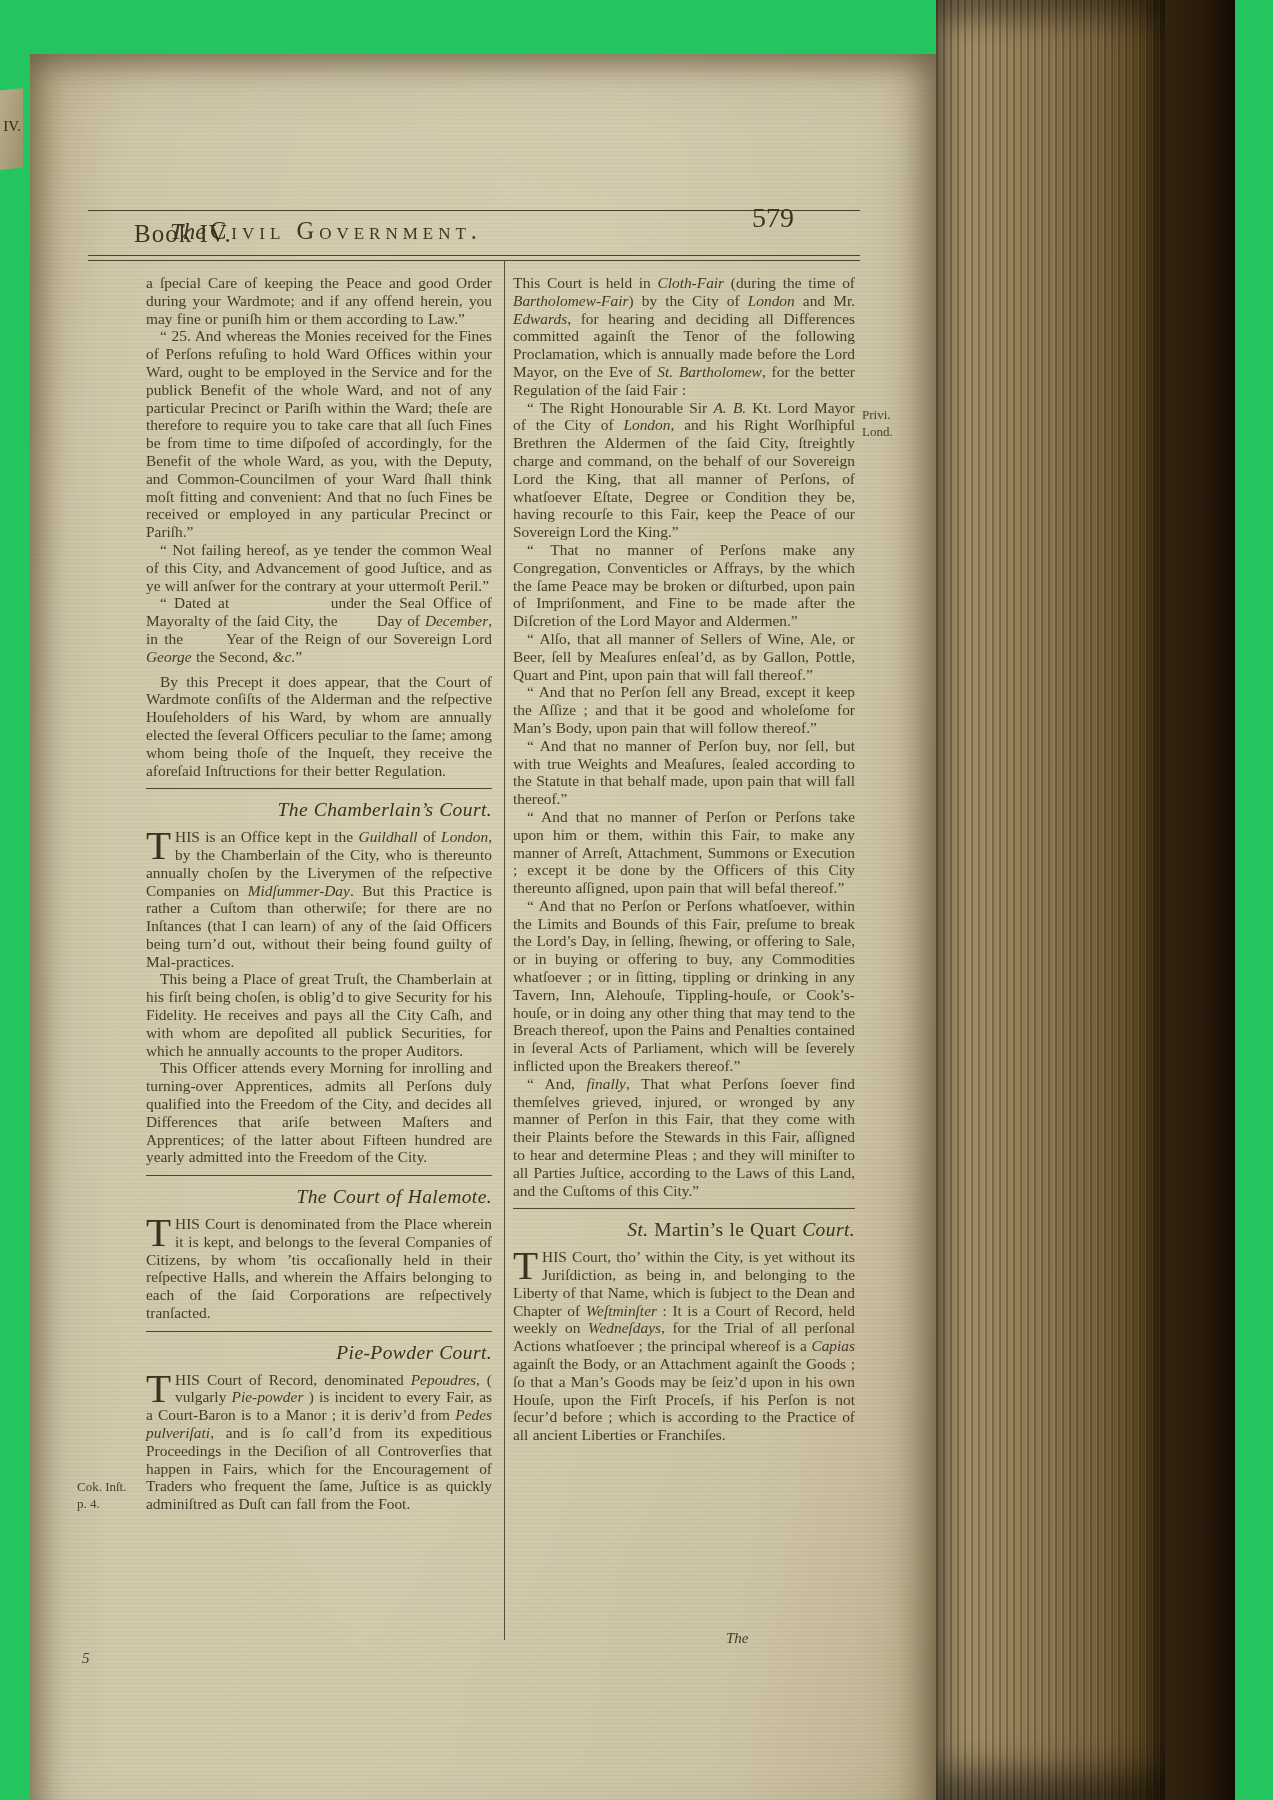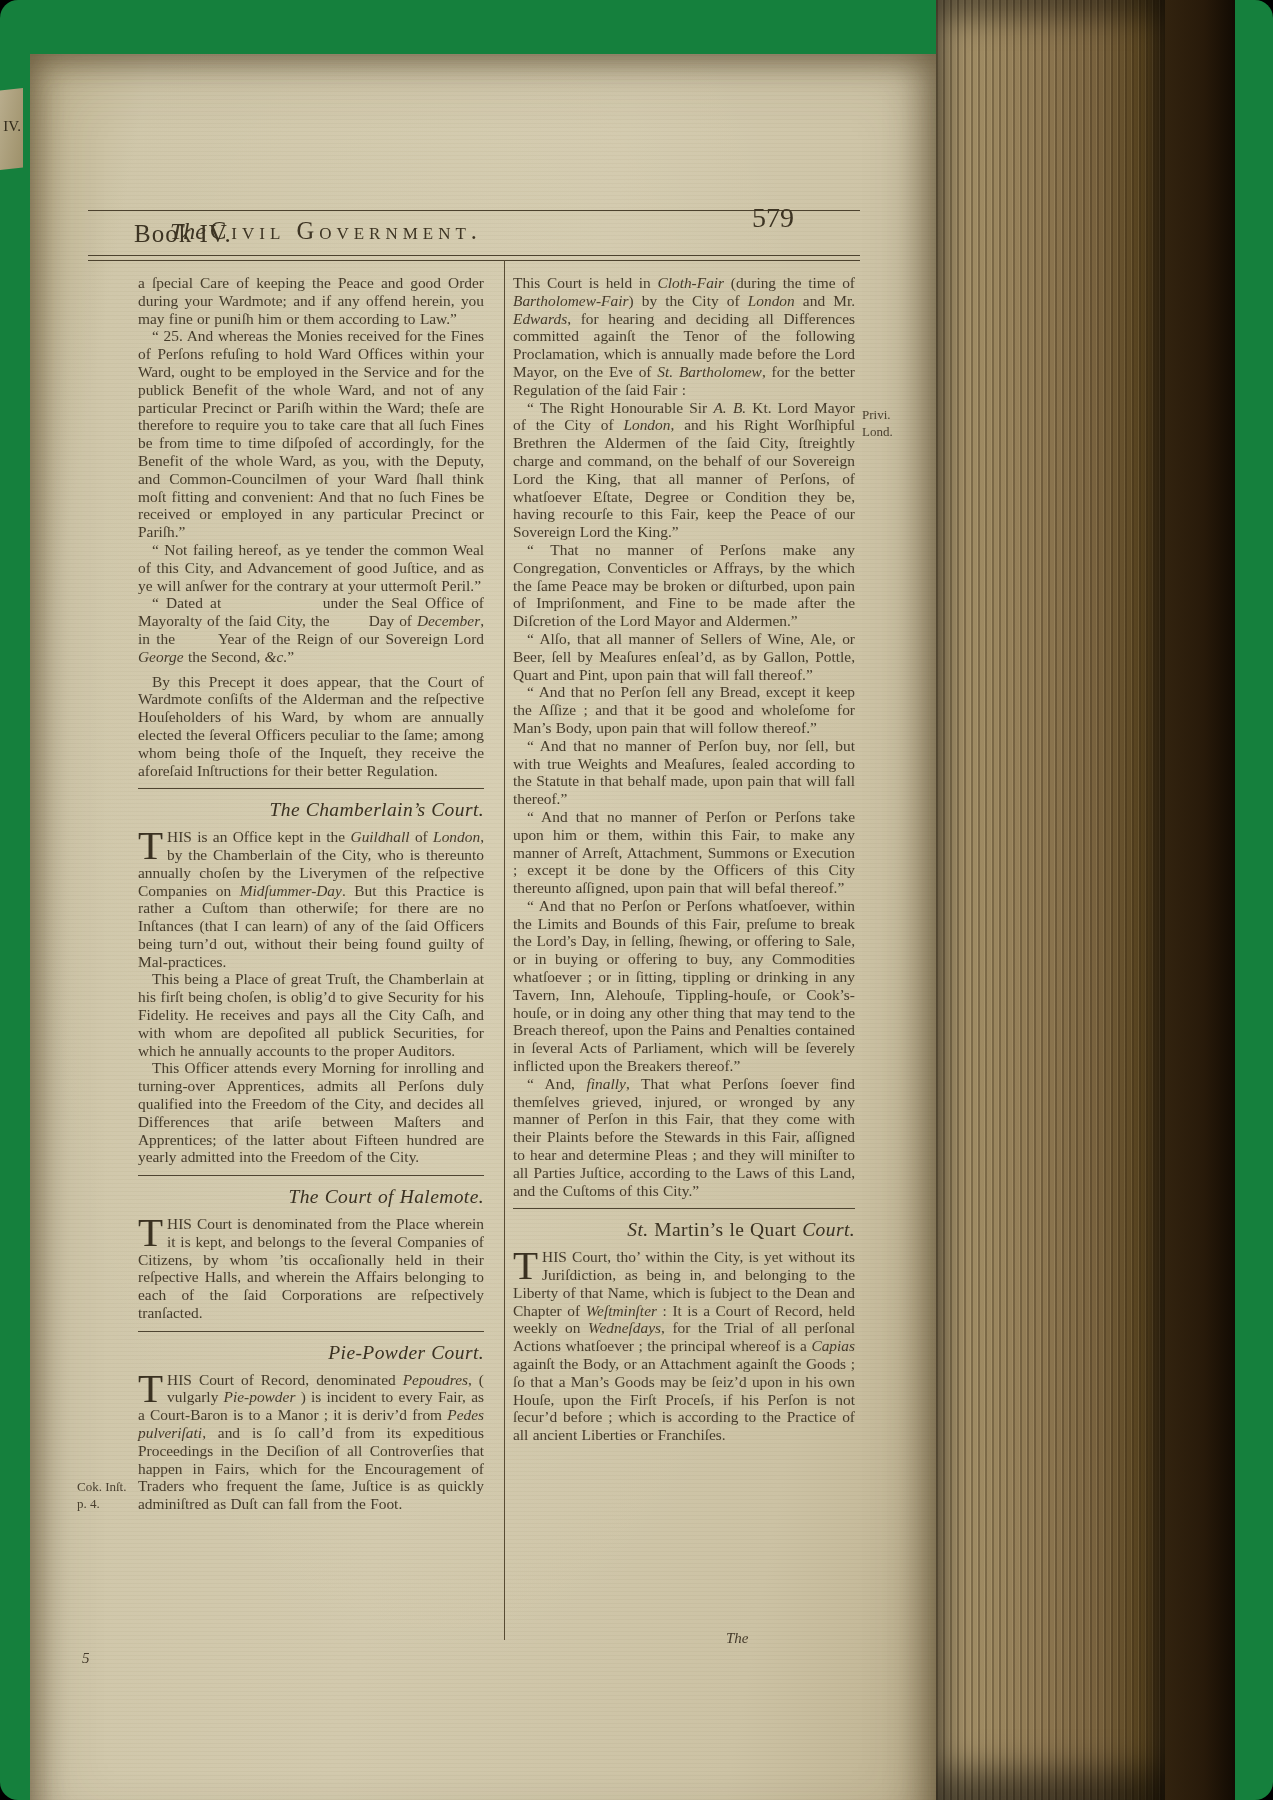--- a/index.html
+++ b/index.html
@@ -1,17 +1,17 @@
 <!DOCTYPE html>
 <html><head>
 <meta charset="utf-8">
 <style>
   html,body{margin:0;padding:0;background:#000;}
   body{width:1273px;height:1800px;position:relative;font-family:"Liberation Serif","DejaVu Serif",serif;}
-  .photo{position:absolute;inset:0;background:#15803d;overflow:hidden;border-radius:18px;}
+  .photo{position:absolute;inset:0;background:#22c55e;overflow:hidden;}
 
   
   .facing-corner{position:absolute;left:0;top:88px;width:23px;height:82px;
     background:linear-gradient(100deg,#b9ad8d,#9d9069);
     clip-path:polygon(0 3%,100% 0,100% 97%,0 100%);
     color:#322b1b;font-size:15px;}
   .facing-corner span{display:block;margin-top:30px;text-align:right;padding-right:2px;}
 
   
   .page{position:absolute;left:30px;top:6px;width:906px;height:1794px;
@@ -39,21 +39,21 @@
   .h-book{position:absolute;left:104px;top:166px;font-size:25px;letter-spacing:1px;color:#3d3423;}
   .h-title{position:absolute;left:140px;top:163px;width:565px;text-align:left;color:#3d3423;white-space:nowrap;}
   .h-title i{font-size:24px;}
   .h-title .sc{font-variant:small-caps;font-size:24.5px;letter-spacing:5px;}
   .h-num{position:absolute;left:722px;top:148px;font-size:28px;color:#3d3423;}
 
   
   .divider{position:absolute;left:474px;top:206px;width:1.4px;height:1380px;background:#574b33;}
   .col{position:absolute;top:220px;font-size:15.4px;line-height:17.8px;text-align:justify;
        color:#443a2a;word-spacing:.5px;}
-  .col1{left:108px;width:346px;}
+  .col1{left:116px;width:346px;}
   .col2{left:483px;width:342px;}
   p{margin:0;text-indent:14px;}
   p.noind{text-indent:0;}
   p.spaced{margin-top:7px;}
   .dc{float:left;font-size:41px;line-height:33px;padding:1px 4px 0 0;color:#3a3121;}
   h3{margin:12px 0 9px;text-align:right;font-style:italic;font-weight:normal;
      font-size:19.5px;color:#3a3121;letter-spacing:.4px;}
   h3.head-roman{font-style:normal;}
   .srule{border-top:1.4px solid #4e4431;margin-top:9px;}
 

